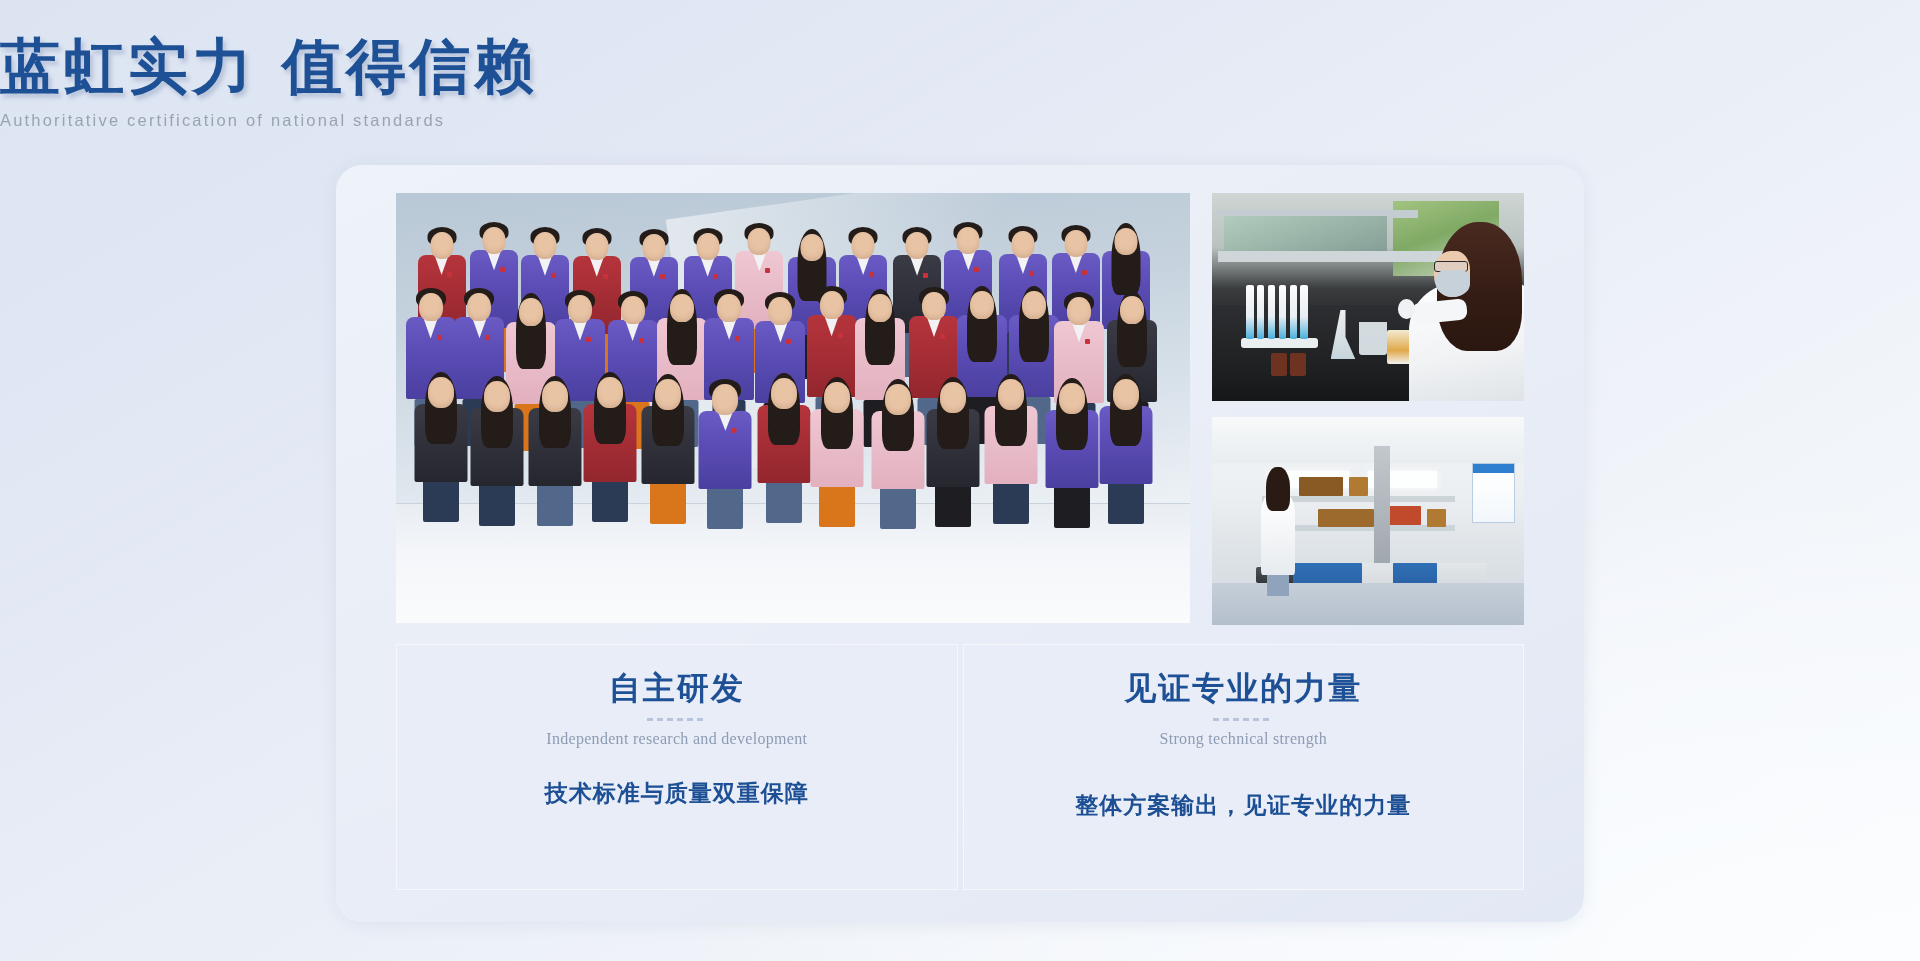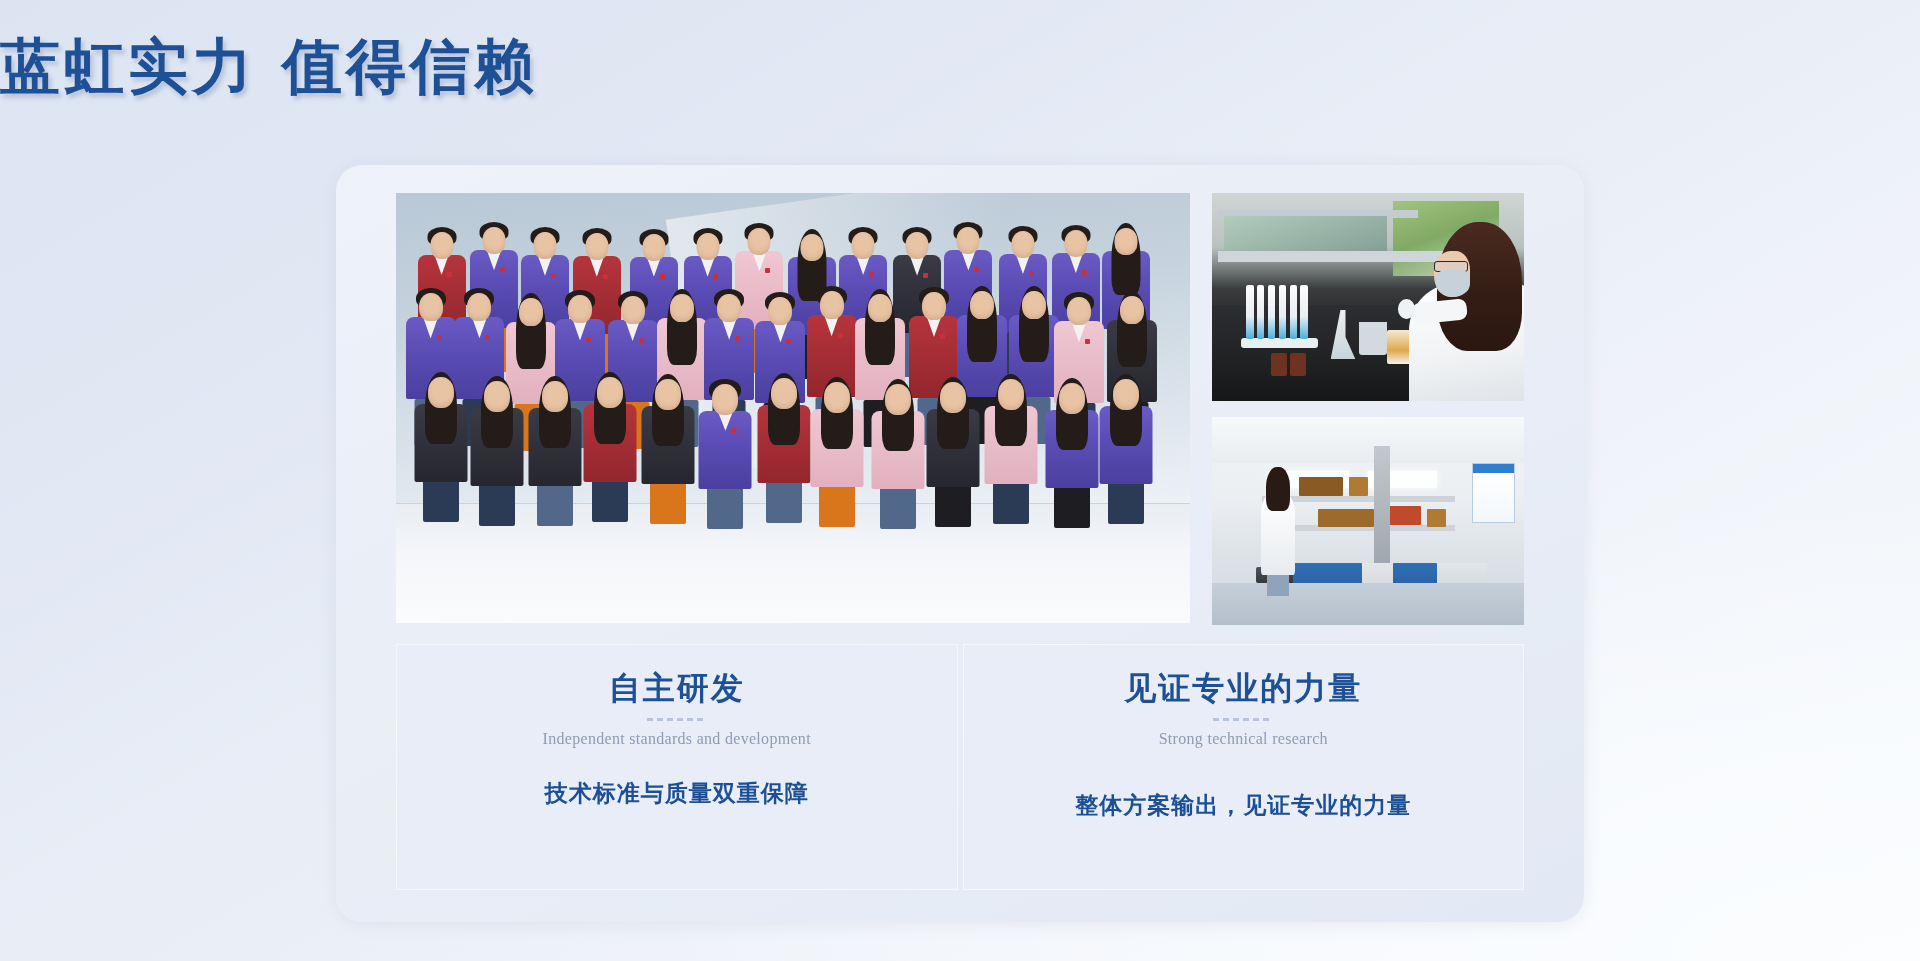--- a/index.html
+++ b/index.html
@@ -520,20 +520,21 @@
 </style>
 </head>
 <body>
 
 <div class="stage">
 
   <div class="header">
     <h1 class="main-title">
       <span>蓝虹实力</span><span class="gapword">值得信赖</span>
     </h1>
+    <p class="sub-title">Authoritative certification of national standards</p>
   </div>
 
   <div class="panel">
 
     <div class="media-row">
 
       <div class="photo-main">
         <div class="beam"></div>
         <div class="floor"></div>
         <div class="crowd" id="crowd">
@@ -976,30 +977,30 @@
           <div class="lab2-hair"></div>
         </div>
       </div>
     </div>
 
     <div class="cards">
 
       <div class="card">
         <h2 class="card-title">自主研发</h2>
         <div class="divider"></div>
-        <p class="card-en">Independent standards and development</p>
+        <p class="card-en">Independent research and development</p>
         <div class="card-body">
           <div>技术标准与质量双重保障</div>
         </div>
       </div>
 
       <div class="card">
         <h2 class="card-title">见证专业的力量</h2>
         <div class="divider"></div>
-        <p class="card-en">Strong technical research</p>
+        <p class="card-en">Strong technical strength</p>
         <div class="card-body single">
           <div>整体方案输出，见证专业的力量</div>
         </div>
       </div>
 
     </div>
   </div>
 </div>
 
 </body></html>

